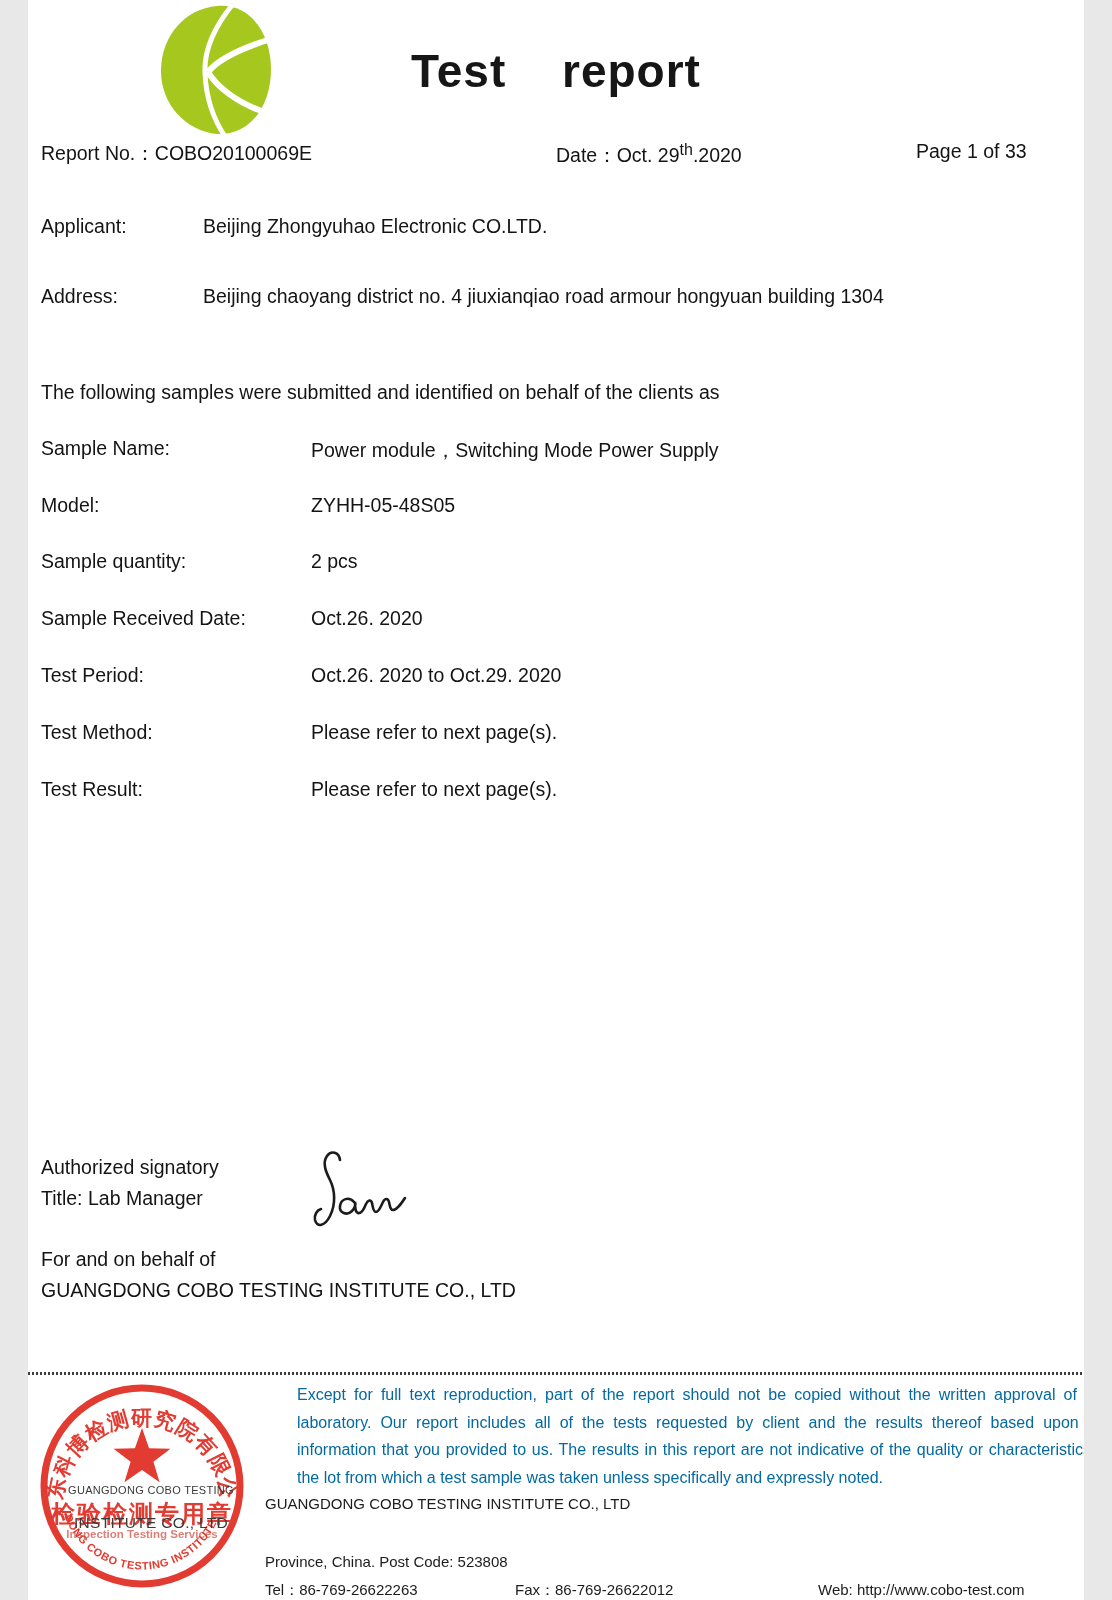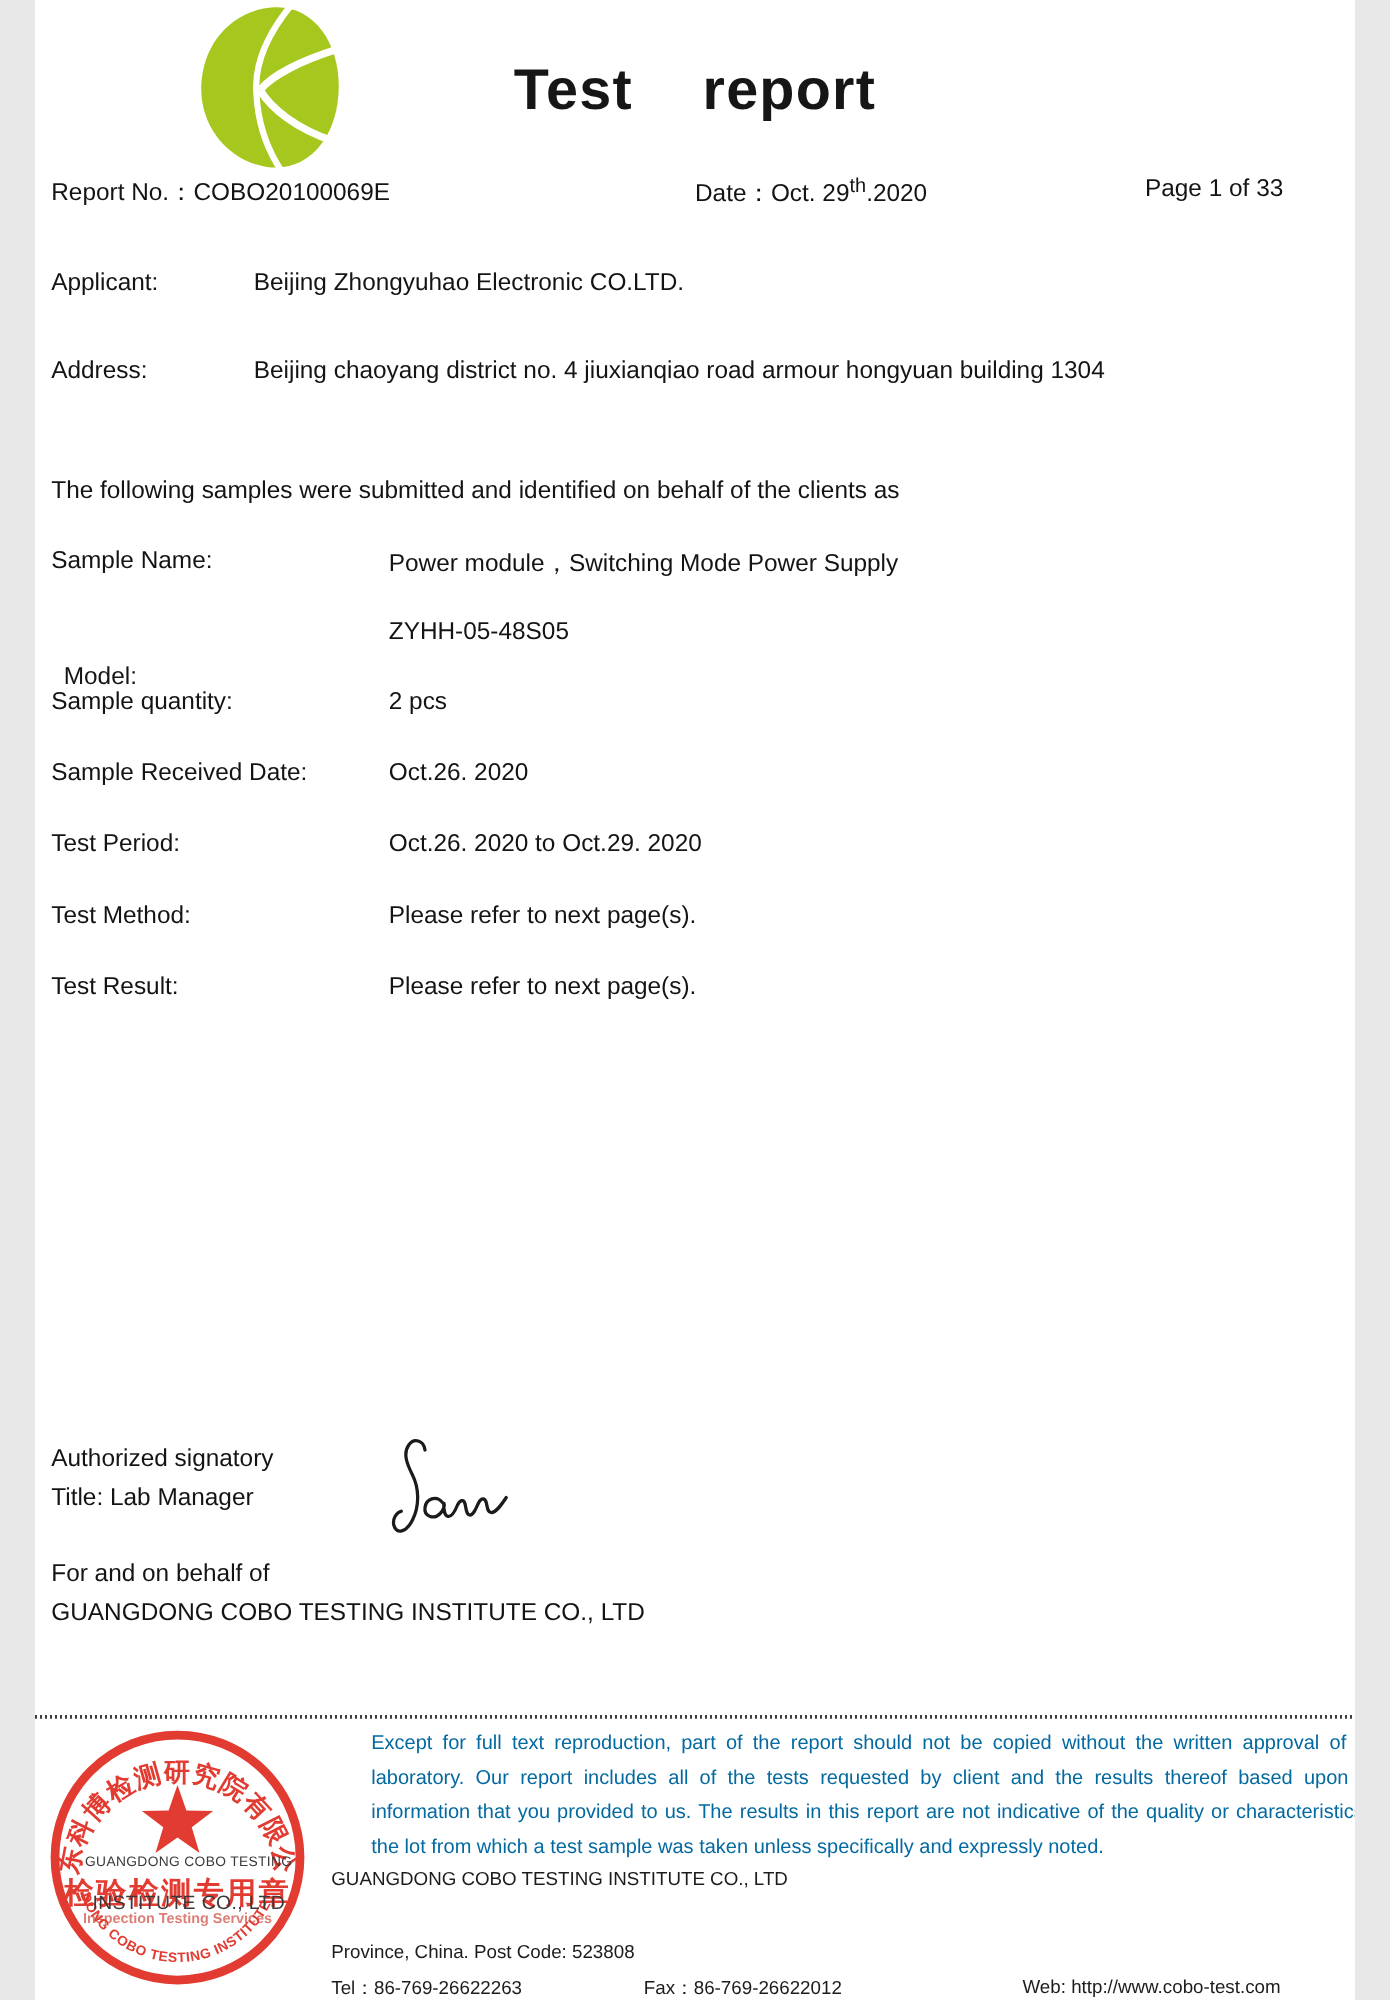--- a/index.html
+++ b/index.html
@@ -75,21 +75,21 @@
   <div class="abs t19" style="left:175px; top:215px;">Beijing Zhongyuhao Electronic CO.LTD.</div>
 
   <div class="abs t19" style="left:13px; top:285px;">Address:</div>
   <div class="abs t19" style="left:175px; top:285px;text-align:center;">Beijing chaoyang district no. 4 jiuxianqiao road armour hongyuan building 1304</div>
 
   <div class="abs t19" style="left:13px; top:381px;">The following samples were submitted and identified on behalf of the clients as</div>
 
   <div class="abs t19" style="left:13px; top:437px;">Sample Name:</div>
   <div class="abs t19" style="left:283px; top:437px;">Power module，Switching Mode Power Supply</div>
 
-  <div class="abs t19" style="left:23px; top:494px;margin-top:36px;">Model:</div>
+  <div class="abs t19" style="left:13px; top:494px;">Model:</div>
   <div class="abs t19" style="left:283px; top:494px;text-align:center;">ZYHH-05-48S05</div>
 
   <div class="abs t19" style="left:13px; top:550px;">Sample quantity:</div>
   <div class="abs t19" style="left:283px; top:550px;">2 pcs</div>
 
   <div class="abs t19" style="left:13px; top:607px;">Sample Received Date:</div>
   <div class="abs t19" style="left:283px; top:607px;text-align:center;">Oct.26. 2020</div>
 
   <div class="abs t19" style="left:13px; top:664px;">Test Period:</div>
   <div class="abs t19" style="left:283px; top:664px;">Oct.26. 2020 to Oct.29. 2020</div>

